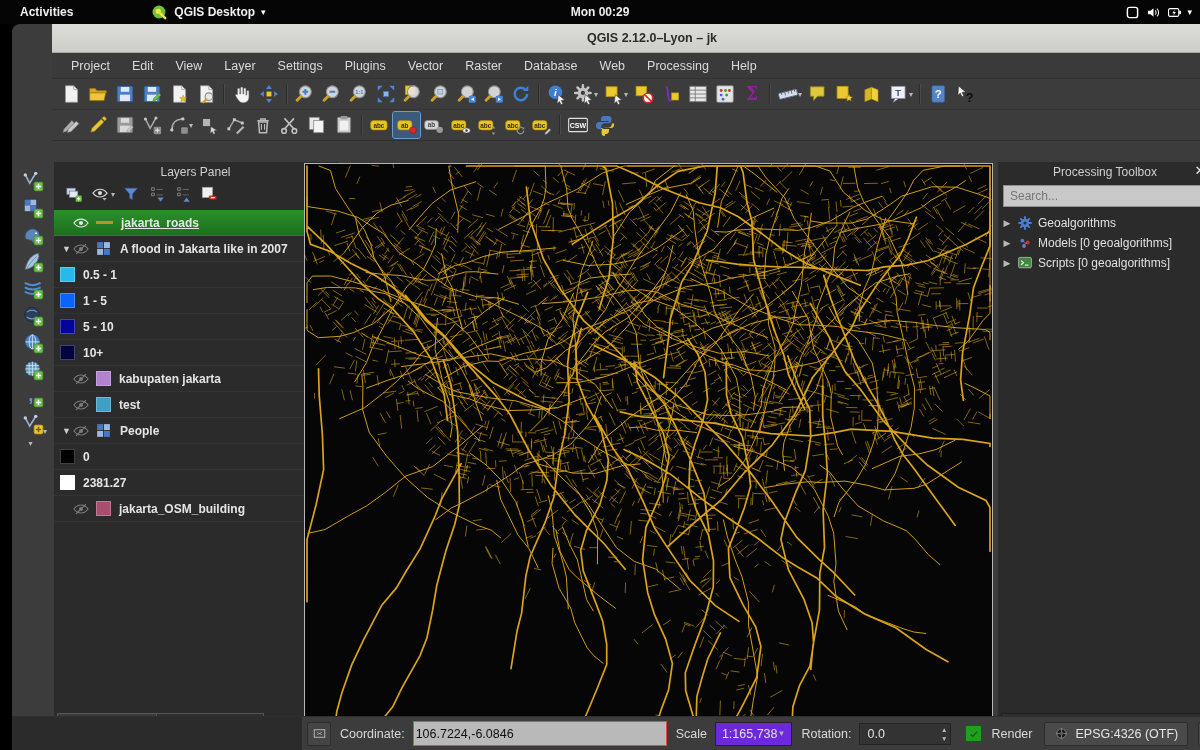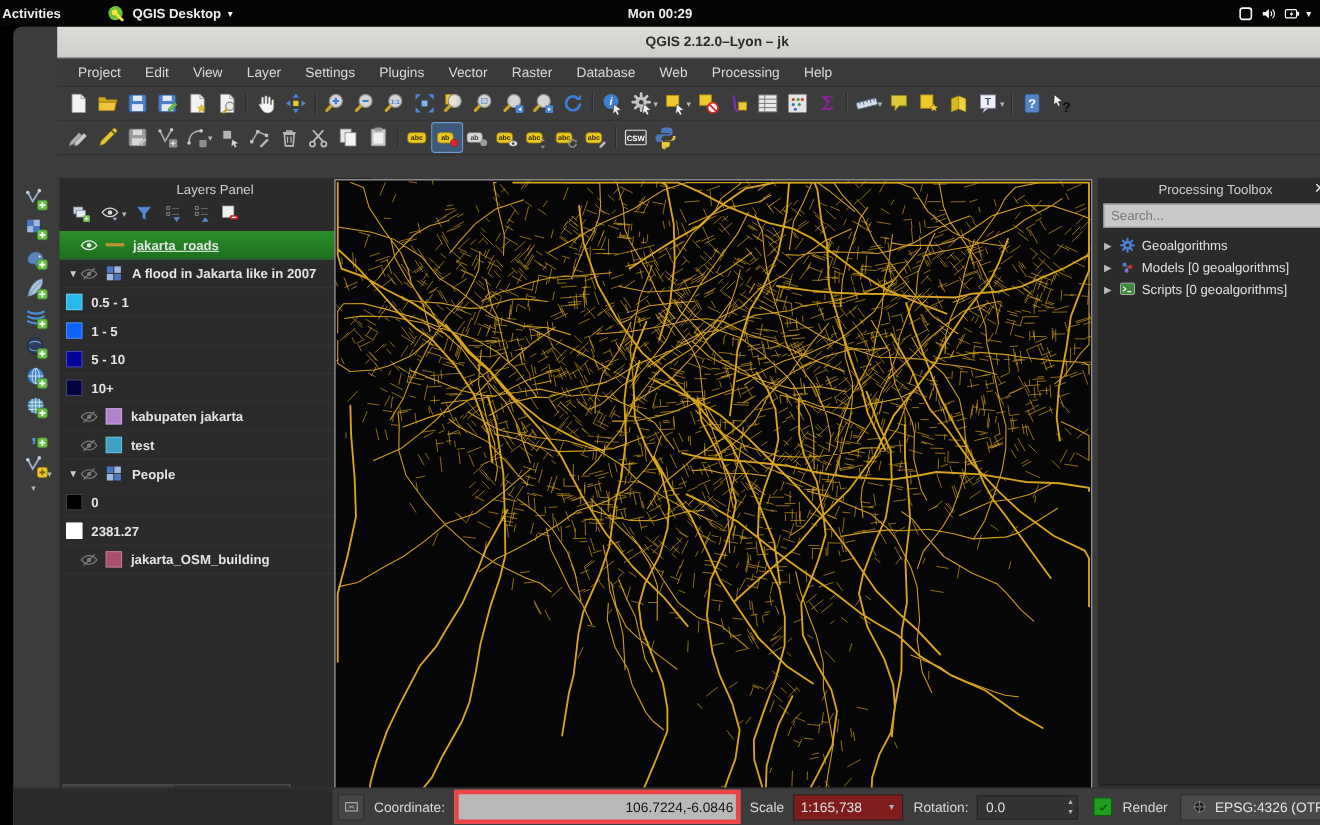--- a/index.html
+++ b/index.html
@@ -1,19 +1,19 @@
 <!DOCTYPE html>
 <html><head>
 <meta charset="utf-8">
 <style>
   html,body{margin:0;padding:0;}
   body{width:1200px;height:750px;background:#000;font-family:"Liberation Sans","DejaVu Sans",sans-serif;overflow:hidden;position:relative;-webkit-font-smoothing:antialiased;}
   
   .gnome-bar{position:absolute;top:0;left:0;width:1200px;height:24px;background:#050505;color:#efefef;display:flex;align-items:center;font-size:12px;font-weight:bold;z-index:30;}
-  .gb-item{padding:0 2px;display:flex;align-items:center;gap:6px;height:100%;}
+  .gb-item{padding:0 20px;display:flex;align-items:center;gap:6px;height:100%;}
   .gb-clock{position:absolute;left:0;right:0;text-align:center;pointer-events:none;}
   .gb-right{margin-left:auto;display:flex;align-items:center;gap:4px;padding-right:8px;}
   .gb-ic{width:17px;height:17px;display:inline-block;}
   .gb-caret{font-size:9px;color:#fff;}
   
   .window{position:absolute;top:24px;left:12px;width:1200px;height:726px;background:#3c3c3c;border-radius:8px 8px 0 0;overflow:hidden;padding-left:40px;}
   .titlebar{height:28px;background:linear-gradient(#dcdcd9,#cdcdca);border-bottom:1px solid #a8a8a5;display:flex;align-items:center;justify-content:center;color:#2b2b2b;font-size:12.5px;font-weight:bold;position:relative;}
   .win-close{position:absolute;right:12px;top:4px;width:20px;height:20px;color:#3a3a3a;font-size:14px;font-weight:bold;text-align:center;line-height:20px;cursor:default;}
   .menubar{height:25px;background:#3a3a3a;border-bottom:1px solid #323232;display:flex;align-items:center;padding-left:8px;}
   .menu-item{color:#dadada;font-size:12.5px;padding:3px 11px;}
@@ -69,22 +69,22 @@
   .prow .picon{width:16px;height:16px;}
   .prow .picon svg{width:16px;height:16px;display:block;}
   .proc-combo{position:absolute;bottom:4px;left:3px;width:206px;height:23px;background:#303030;border:1px solid #1f1f1f;color:#cfcfcf;font-size:12px;display:flex;align-items:center;padding:0 8px;box-sizing:border-box;}
   .proc-combo .caret{margin-left:auto;font-size:9px;color:#b0b0b0;}
   
   .statusbar{position:absolute;bottom:0;left:0;width:1200px;height:34px;background:#3c3c3c;border-top:1px solid #2e2e2e;display:flex;align-items:center;font-size:12.5px;color:#d8d8d8;box-sizing:border-box;}
   .sb-filler{width:290px;height:100%;background:#2b2b2b;flex:0 0 auto;}
   .sb-btn{width:22px;height:22px;margin-left:5px;background:#454545;border:1px solid #2c2c2c;border-radius:2px;display:flex;align-items:center;justify-content:center;flex:0 0 auto;}
   .sb-btn svg{width:15px;height:15px;}
   .sb-label{margin-left:9px;flex:0 0 auto;}
-  .coord-input{width:248px;height:21px;margin-left:8px;background:#b9b9b9;border:4px solid #ef4444;color:#111;font-size:12.5px;text-align:right;font-family:inherit;flex:0 0 auto;}
-  .sb-combo{height:22px;background:#7f1d1d;border:1px solid #242424;color:#e0e0e0;display:flex;align-items:center;padding:0 6px;margin-left:8px;gap:23px;flex:0 0 auto;}
+  .coord-input{width:248px;height:21px;margin-left:8px;background:#b9b9b9;border:1px solid #ef4444;color:#111;font-size:12.5px;text-align:left;font-family:inherit;flex:0 0 auto;}
+  .sb-combo{height:22px;background:#6d28d9;border:1px solid #242424;color:#e0e0e0;display:flex;align-items:center;padding:0 6px;margin-left:8px;gap:0;flex:0 0 auto;}
   .sb-combo .caret{font-size:8px;color:#b0b0b0;}
   .rot-spin{width:92px;height:22px;background:#333;border:1px solid #242424;color:#e0e0e0;display:flex;align-items:center;padding-left:7px;margin-left:8px;position:relative;flex:0 0 auto;box-sizing:border-box;}
   .spin-arrows{position:absolute;right:3px;top:1px;display:flex;flex-direction:column;font-size:6.5px;color:#b8b8b8;line-height:9px;}
   .checkbox{width:15px;height:15px;background:#1f9e1f;border:1px solid #0e5e0e;margin-left:14px;border-radius:2px;flex:0 0 auto;display:flex;align-items:center;justify-content:center;}
   .checkbox svg{width:12px;height:12px;}
   .crs-btn{height:22px;background:#4a4a4a;border:1px solid #2c2c2c;border-radius:2px;color:#e4e4e4;display:flex;align-items:center;gap:6px;padding:0 9px;margin-left:12px;flex:0 0 auto;}
   .crs-btn svg{width:15px;height:15px;}
   .msg-btn{height:22px;min-width:34px;background:#4a4a4a;border:1px solid #2c2c2c;border-radius:2px;color:#e8e8e8;display:flex;align-items:center;justify-content:center;margin:0 8px 0 10px;font-weight:bold;letter-spacing:1px;flex:0 0 auto;}
 </style>
 </head>

